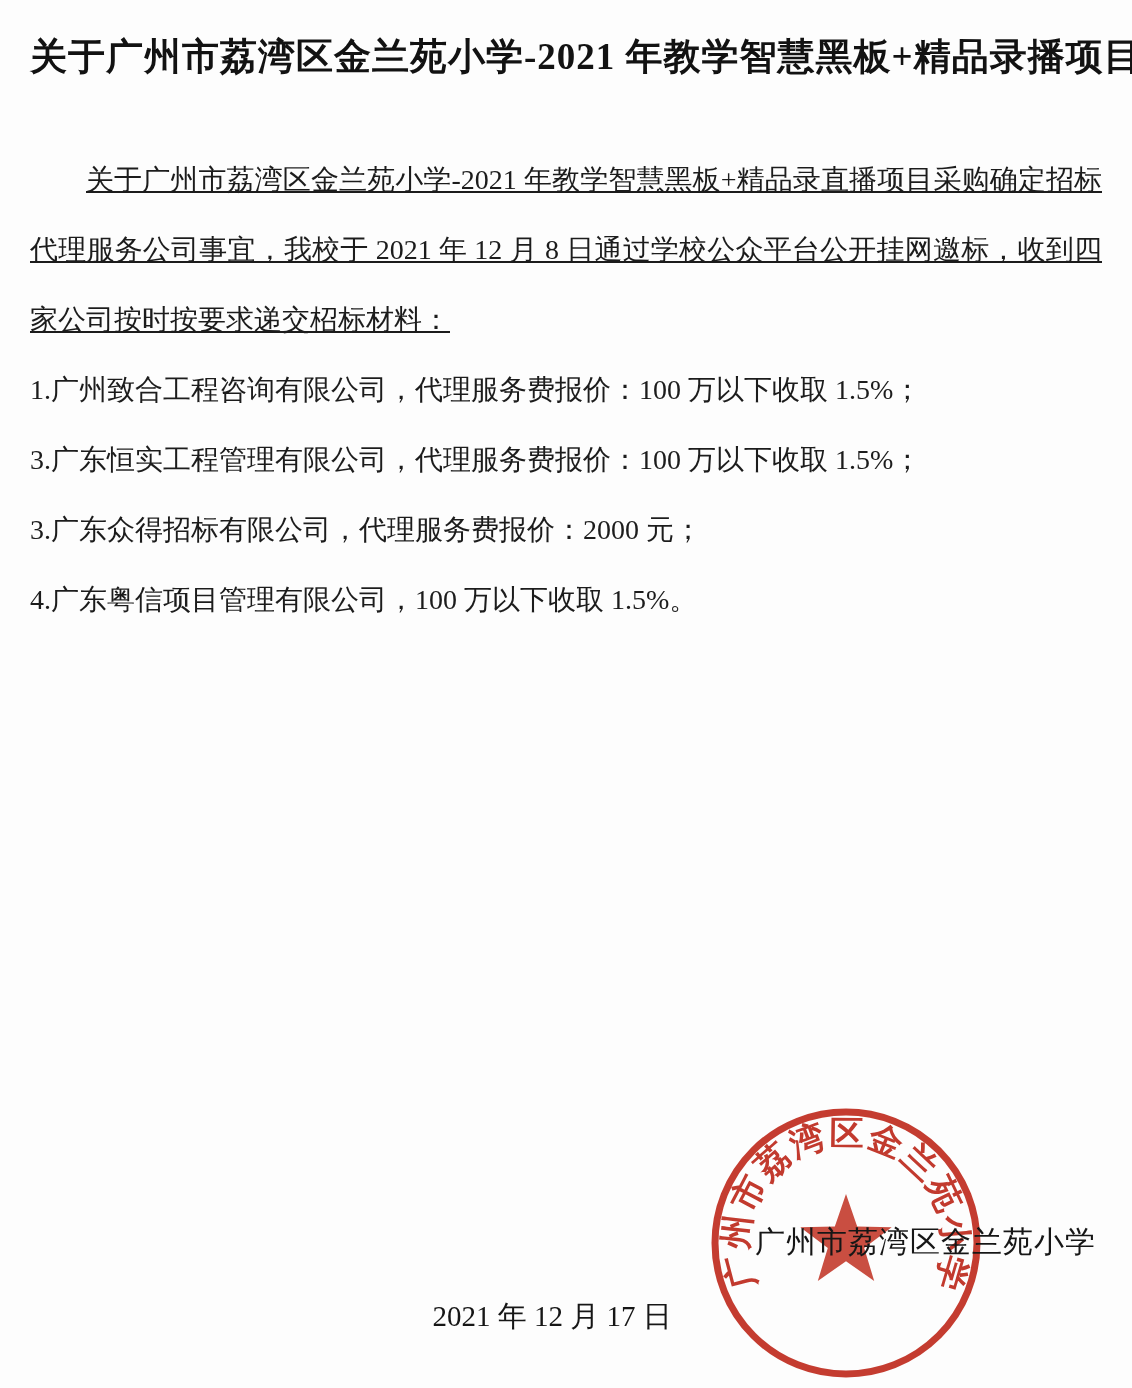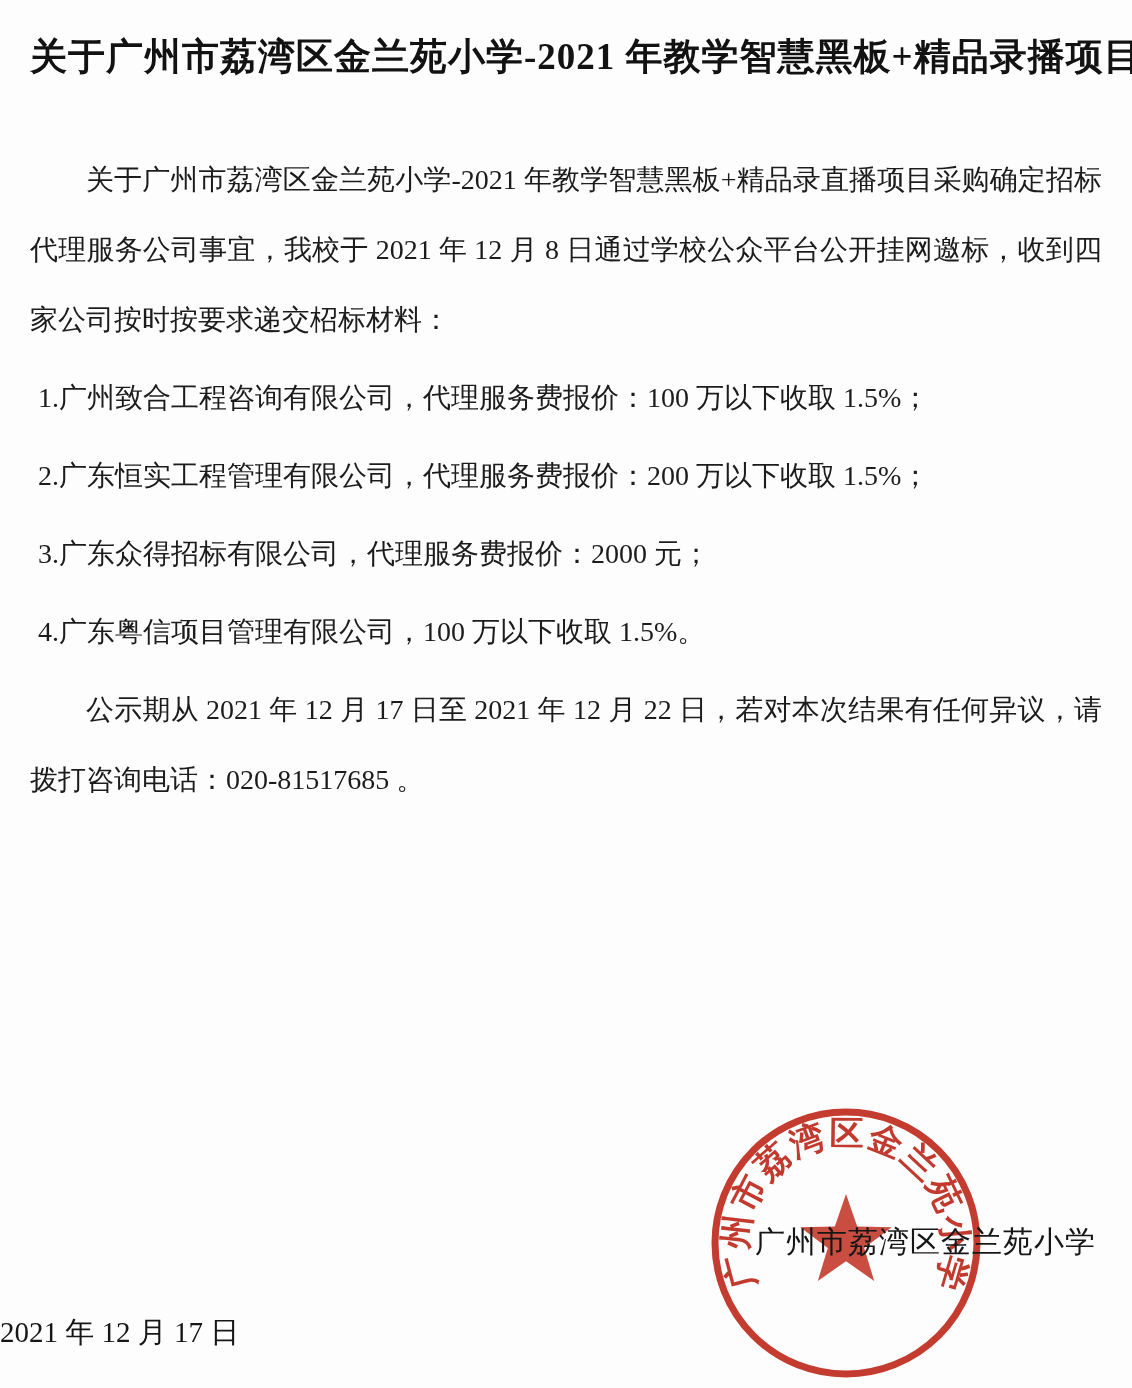--- a/index.html
+++ b/index.html
@@ -30,47 +30,48 @@
   .doc-body {
     margin-top: 52px;
     font-size: 28px;
     line-height: 70px;
     color: #1c1c1c;
   }
   .para {
     margin: 0;
     text-align: justify;
     text-indent: 2em;
+    text-decoration: underline;
   }
   .list-line {
-    margin: 8px;
+    margin: 0;
     text-align: justify;
     text-indent: 0;
   }
   .signature-block {
     position: absolute;
     top: 1222px;
     left: 0;
     width: 1132px;
     z-index: 2;
   }
   .signature {
     text-align: right;
     padding-right: 36px;
     font-size: 30px;
     line-height: 40px;
     color: #161616;
     letter-spacing: 1px;
   }
   .sign-date {
-    text-align: left;
+    text-align: center;
     padding-right: 28px;
     font-size: 29px;
     line-height: 40px;
-    margin-top: 50px;
+    margin-top: 34px;
     color: #161616;
   }
   .seal-wrap {
     position: absolute;
     left: 701px;
     top: 1098px;
     width: 290px;
     height: 290px;
     z-index: 1;
   }
@@ -87,24 +88,23 @@
 
 <div class="page">
 
   <div class="doc-title">
     <div>关于广州市荔湾区金兰苑小学-2021 年教学智慧黑板+精品录播项目采</div>
   </div>
 
   <div class="doc-body">
     <p class="para">关于广州市荔湾区金兰苑小学-2021 年教学智慧黑板+精品录直播项目采购确定招标代理服务公司事宜，我校于 2021 年 12 月 8 日通过学校公众平台公开挂网邀标，收到四家公司按时按要求递交柖标材料：</p>
     <p class="list-line">1.广州致合工程咨询有限公司，代理服务费报价：100 万以下收取 1.5%；</p>
-    <p class="list-line">2.广东恒实工程管理有限公司，代理服务费报价：200 万以下收取 1.5%；</p>
+    <p class="list-line">3.广东恒实工程管理有限公司，代理服务费报价：100 万以下收取 1.5%；</p>
     <p class="list-line">3.广东众得招标有限公司，代理服务费报价：2000 元；</p>
     <p class="list-line">4.广东粤信项目管理有限公司，100 万以下收取 1.5%。</p>
-    <p class="para">公示期从 2021 年 12 月 17 日至 2021 年 12 月 22 日，若对本次结果有任何异议，请拨打咨询电话：020-81517685 。</p>
   </div>
 
   <div class="seal-wrap">
     <svg viewBox="0 0 290 290" xmlns="http://www.w3.org/2000/svg">
 
       <circle cx="145" cy="145" r="131" fill="none" stroke="#bf2b1e" stroke-width="7" opacity="0.92"></circle>
 
       <path d="M145 96 L156.2 128.6 L190.7 129.2 L163.2 150 L173.2 183 L145 163.2 L116.8 183 L126.8 150 L99.3 129.2 L133.8 128.6 Z" fill="#c23527" opacity="0.88"></path>
 
       <defs>

